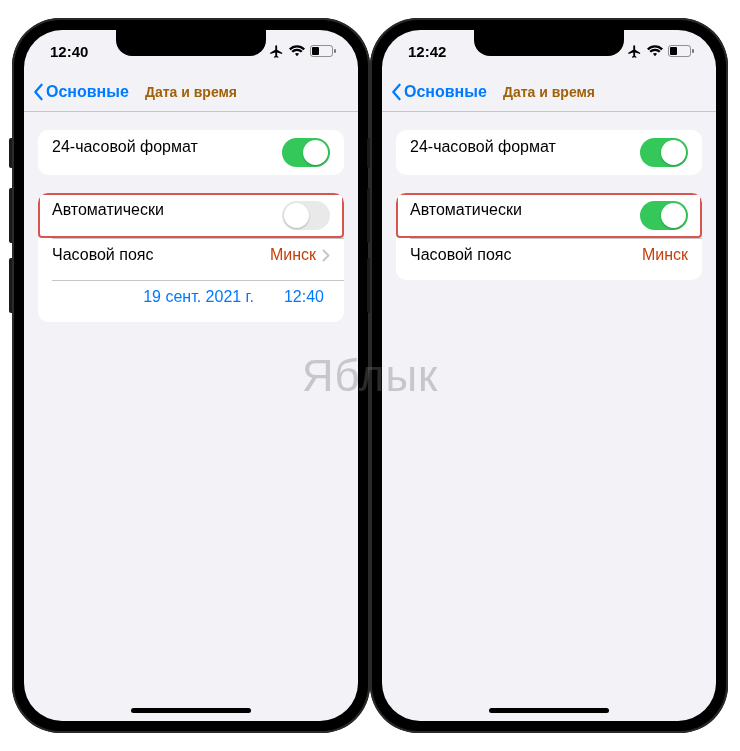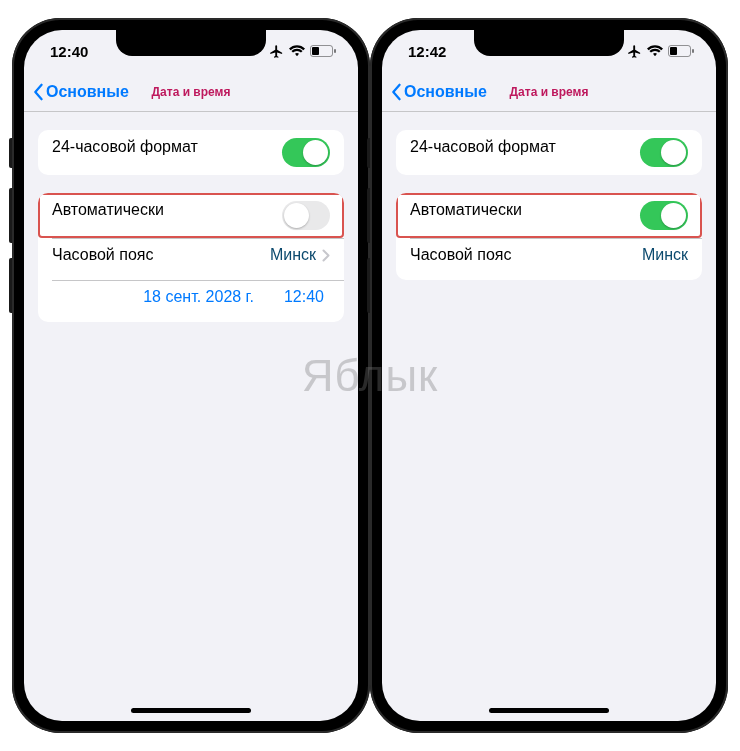--- a/index.html
+++ b/index.html
@@ -81,23 +81,23 @@
     align-items: center;
     color: #007aff;
     font-size: 16px;
     gap: 2px;
     font-weight: bold;
   }
   .nav-title {
     position: absolute;
     left: 0; right: 0;
     text-align: center;
-    font-size: 12px;
+    font-size: 14px;
     font-weight: 600;
-    color: #be185d;
+    color: #a16207;
     pointer-events: none;
   }
   .content { padding-top: 18px; }
   .group {
     background: #fff;
     border-radius: 10px;
     margin: 0 14px 18px 14px;
     overflow: hidden;
   }
   .row {
@@ -110,21 +110,21 @@
     color: #000;
     position: relative;
   }
   .row + .row::before {
     content: "";
     position: absolute;
     top: 0; left: 14px; right: 0;
     height: 0.5px;
     background: #c6c6c8;
   }
-  .row-value { color: #0c4a6e; display: flex; align-items: center; gap: 6px; }
+  .row-value { color: #c2410c; display: flex; align-items: center; gap: 6px; }
   .row-link { color: #007aff; }
   .highlight {
     box-shadow: inset 0 0 0 2px #d9534f;
     border-radius: 4px;
   }
   .toggle {
     width: 48px; height: 29px;
     border-radius: 15px;
     position: relative;
     background: #e9e9ea;
@@ -228,21 +228,21 @@
           <span class="row-value">
             <span>Минск</span>
             <span>
               <svg width="8" height="13" viewBox="0 0 8 13">
                   <path fill="none" stroke="#c7c7cc" stroke-width="2" stroke-linecap="round" stroke-linejoin="round" d="M1.5 1.5l5 5-5 5"></path>
                 </svg>
             </span>
           </span>
         </div>
         <div class="row date-row">
-          <span class="row-link">18 сент. 2028 г.</span>
+          <span class="row-link">19 сент. 2021 г.</span>
           <span class="row-link">12:40</span>
         </div>
       </div>
     </div>
 
     <div class="home-indicator"></div>
   </div>
 </div>
 
 <div class="phone">

